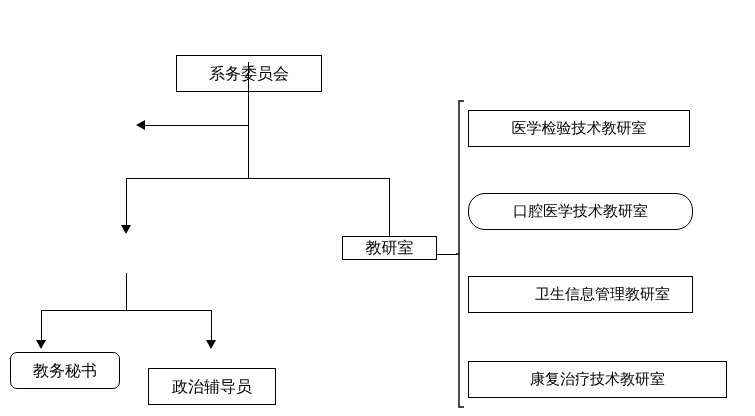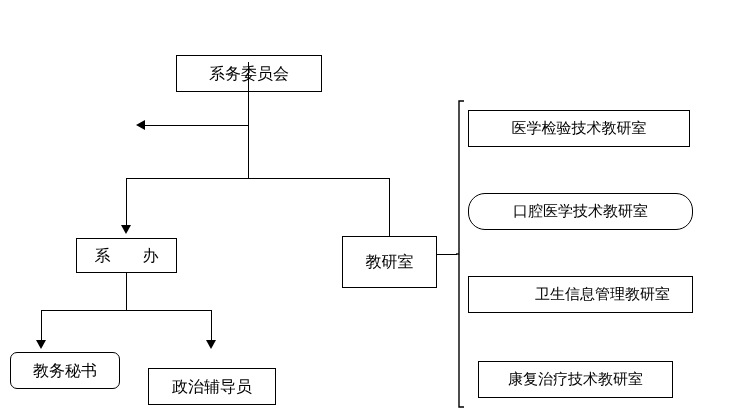--- a/index.html
+++ b/index.html
@@ -68,25 +68,22 @@
   <div class="arrow arrow-left" style="left:136px; top:120px;"></div>
 
 
   <div class="line hline" style="left:126px; top:178px; width:263px;"></div>
 
   <div class="line vline" style="left:126px; top:178px; height:47px;"></div>
   <div class="arrow arrow-down" style="left:121px; top:225px;"></div>
 
   <div class="line vline" style="left:389px; top:178px; height:58px;"></div>
 
-  <div class="node" style="left:76px; top:238px; width:101px; height:35px; font-size:16px;">
-    <span>系　　办</span>
-  </div>
 
-  <div class="node" style="left:342px; top:236px; width:95px; height:52px; font-size:16px;font-family:Liberation Serif, serif;">
+  <div class="node" style="left:342px; top:236px; width:95px; height:24px; font-size:16px;font-family:Liberation Serif, serif;">
     <span>教研室</span>
   </div>
 
   <div class="line vline" style="left:126px; top:273px; height:37px;"></div>
   <div class="line hline" style="left:41px; top:310px; width:170px;"></div>
   <div class="line vline" style="left:41px; top:310px; height:30px;"></div>
   <div class="arrow arrow-down" style="left:36px; top:340px;"></div>
   <div class="line vline" style="left:211px; top:310px; height:30px;"></div>
   <div class="arrow arrow-down" style="left:206px; top:340px;"></div>
 
@@ -112,17 +109,17 @@
   </div>
 
   <div class="node" style="left:468px; top:193px; width:225px; height:37px;border-radius:17px;">
     <span>口腔医学技术教研室</span>
   </div>
 
   <div class="node" style="left:468px; top:276px; width:225px; height:37px;padding-left:44px;">
     <span>卫生信息管理教研室</span>
   </div>
 
-  <div class="node" style="left:478px; top:361px; width:195px; height:37px;">
+  <div class="node" style="left:468px; top:361px; width:259px; height:37px;">
     <span>康复治疗技术教研室</span>
   </div>
 
 </div>
 
 </body></html>

